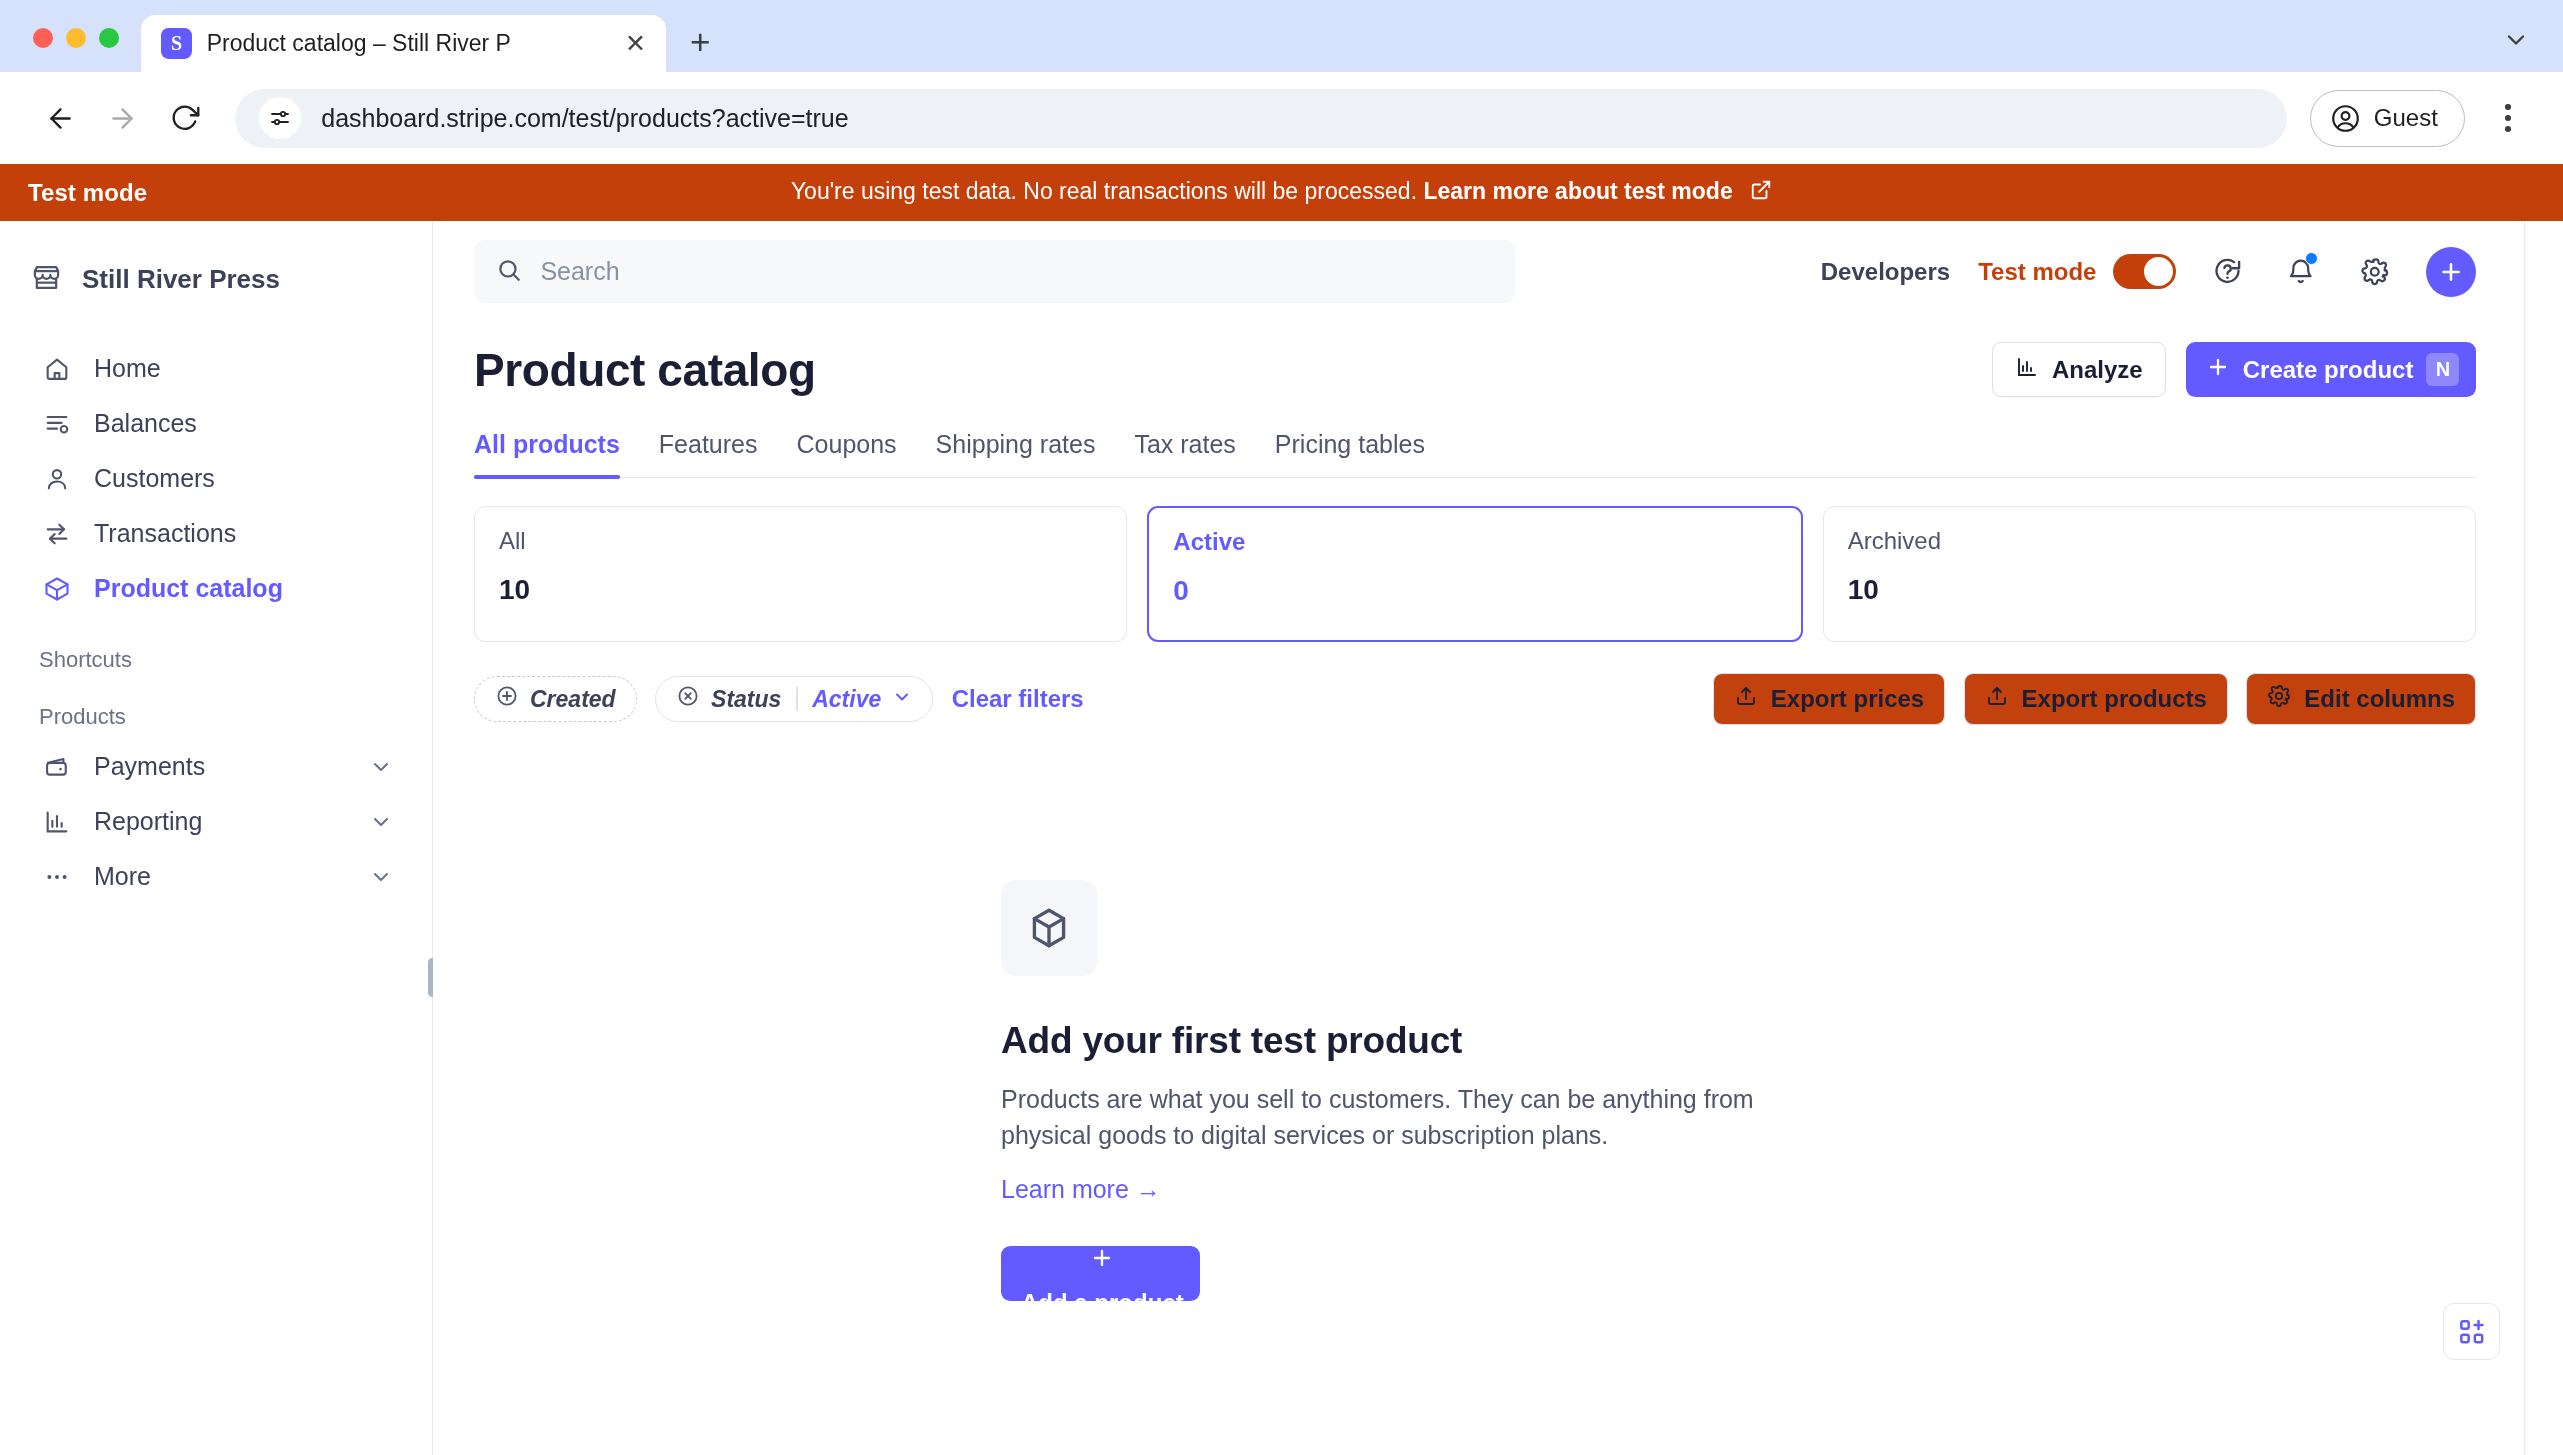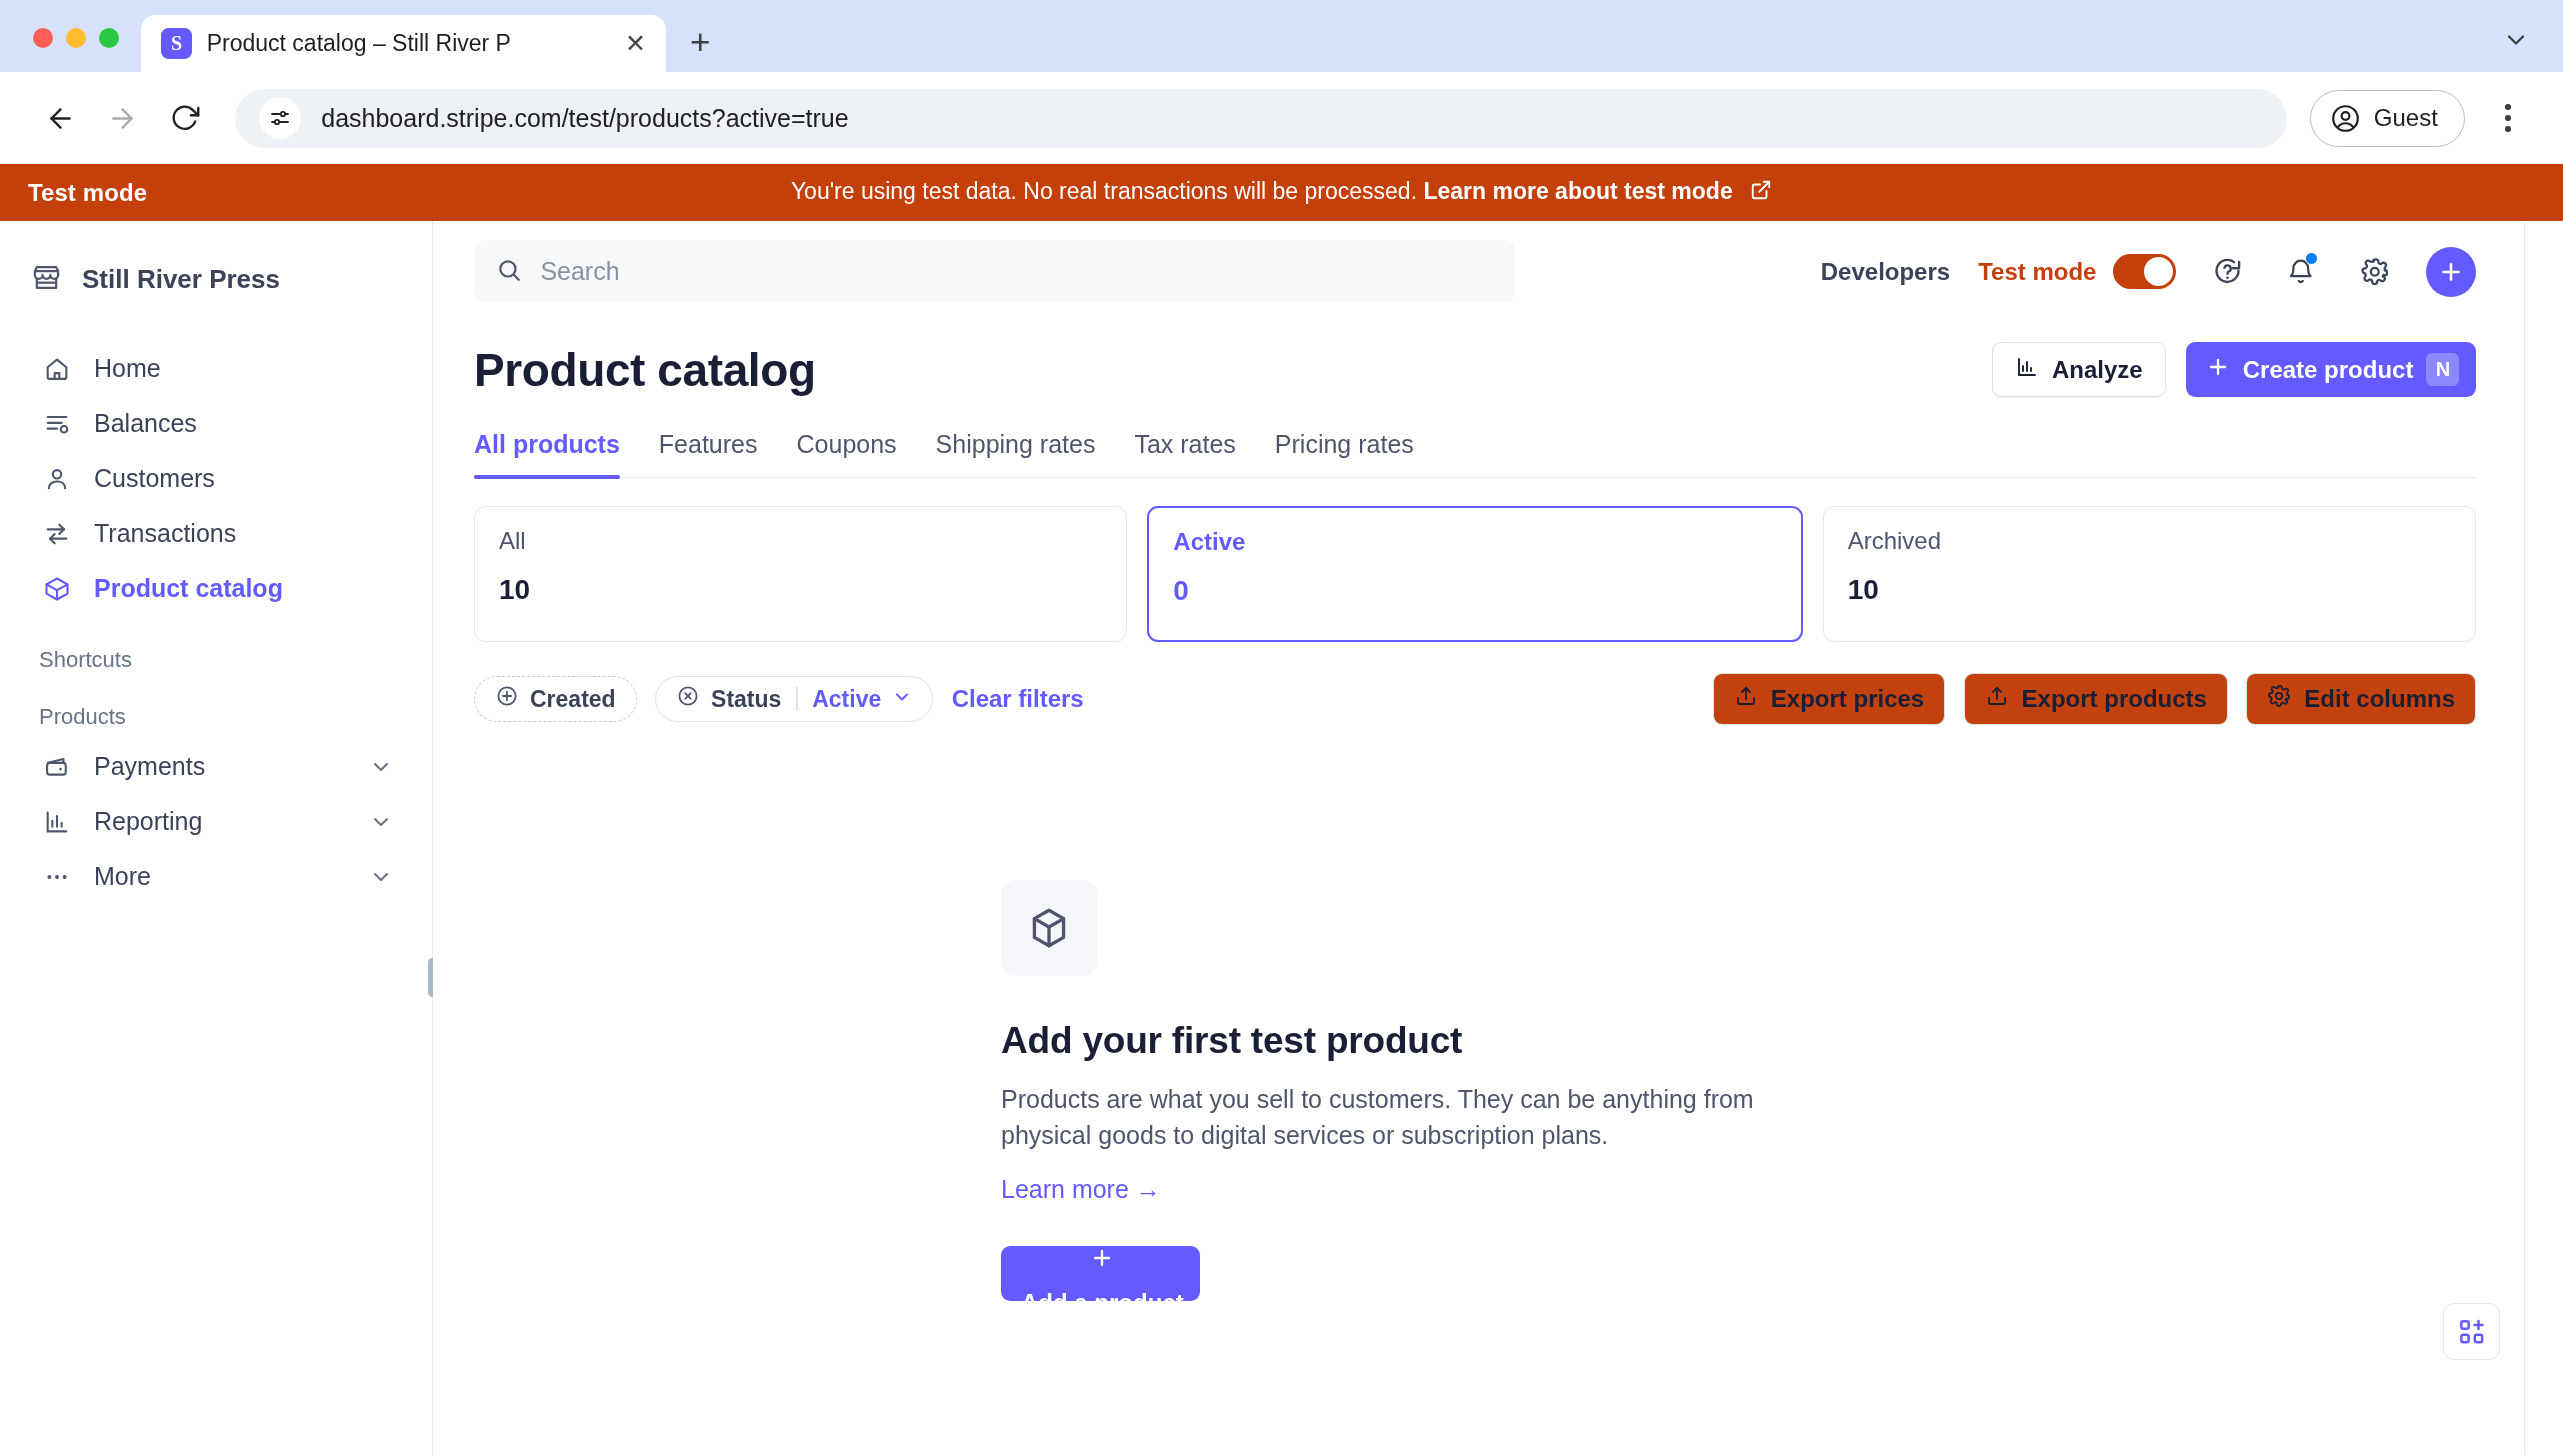--- a/index.html
+++ b/index.html
@@ -140,21 +140,21 @@
   }
   .stat-card.selected{border:2.8px solid #635bff;}
   .stat-label{font-size:24px;color:#4f566b;}
   .stat-card.selected .stat-label{color:#635bff;font-weight:700;}
   .stat-value{font-size:28px;font-weight:700;color:#1a1f36;margin-top:18.4px;}
   .stat-card.selected .stat-value{color:#635bff;}
 
   .filters{display:flex;align-items:center;margin-top:31px;gap:18.4px;}
   .chip{
     height:46px;border-radius:23px;display:inline-flex;align-items:center;gap:11px;padding:0 20px;
-    font-size:23px;font-weight:700;color:#3c4257;cursor:pointer;background:#fff;
+    font-size:23px;font-weight:700;color:#3c4257;cursor:pointer;background:#fff;font-style:italic;
   }
   .chip.dashed{border:1.7px dashed #c5cbd5;}
   .chip.solid{border:1.7px solid #dfe3e9;}
   .chip-sep{width:1.5px;height:24px;background:#dfe3e9;margin:0 3.7px;}
   .chip-val{color:#635bff;font-weight:700;}
   .clear-filters{font-size:24px;font-weight:700;color:#635bff;cursor:pointer;}
   .filters-right{margin-left:auto;display:flex;align-items:center;gap:18.4px;}
   .btn-sm{
     height:52px;border-radius:9.2px;border:1.5px solid #dde1e7;background:#c2410c;display:inline-flex;
     align-items:center;gap:13px;padding:0 20px;font-size:24px;font-weight:700;color:#1a1f36;cursor:pointer;
@@ -469,21 +469,21 @@
           </div>
         </div>
       </div>
 
       <div class="tabs">
         <div class="tab-item active">All products</div>
         <div class="tab-item">Features</div>
         <div class="tab-item">Coupons</div>
         <div class="tab-item">Shipping rates</div>
         <div class="tab-item">Tax rates</div>
-        <div class="tab-item">Pricing rates</div>
+        <div class="tab-item">Pricing tables</div>
       </div>
 
       <div class="stat-cards">
         <div class="stat-card">
           <div class="stat-label">All</div>
           <div class="stat-value">10</div>
         </div>
         <div class="stat-card selected">
           <div class="stat-label">Active</div>
           <div class="stat-value">0</div>

